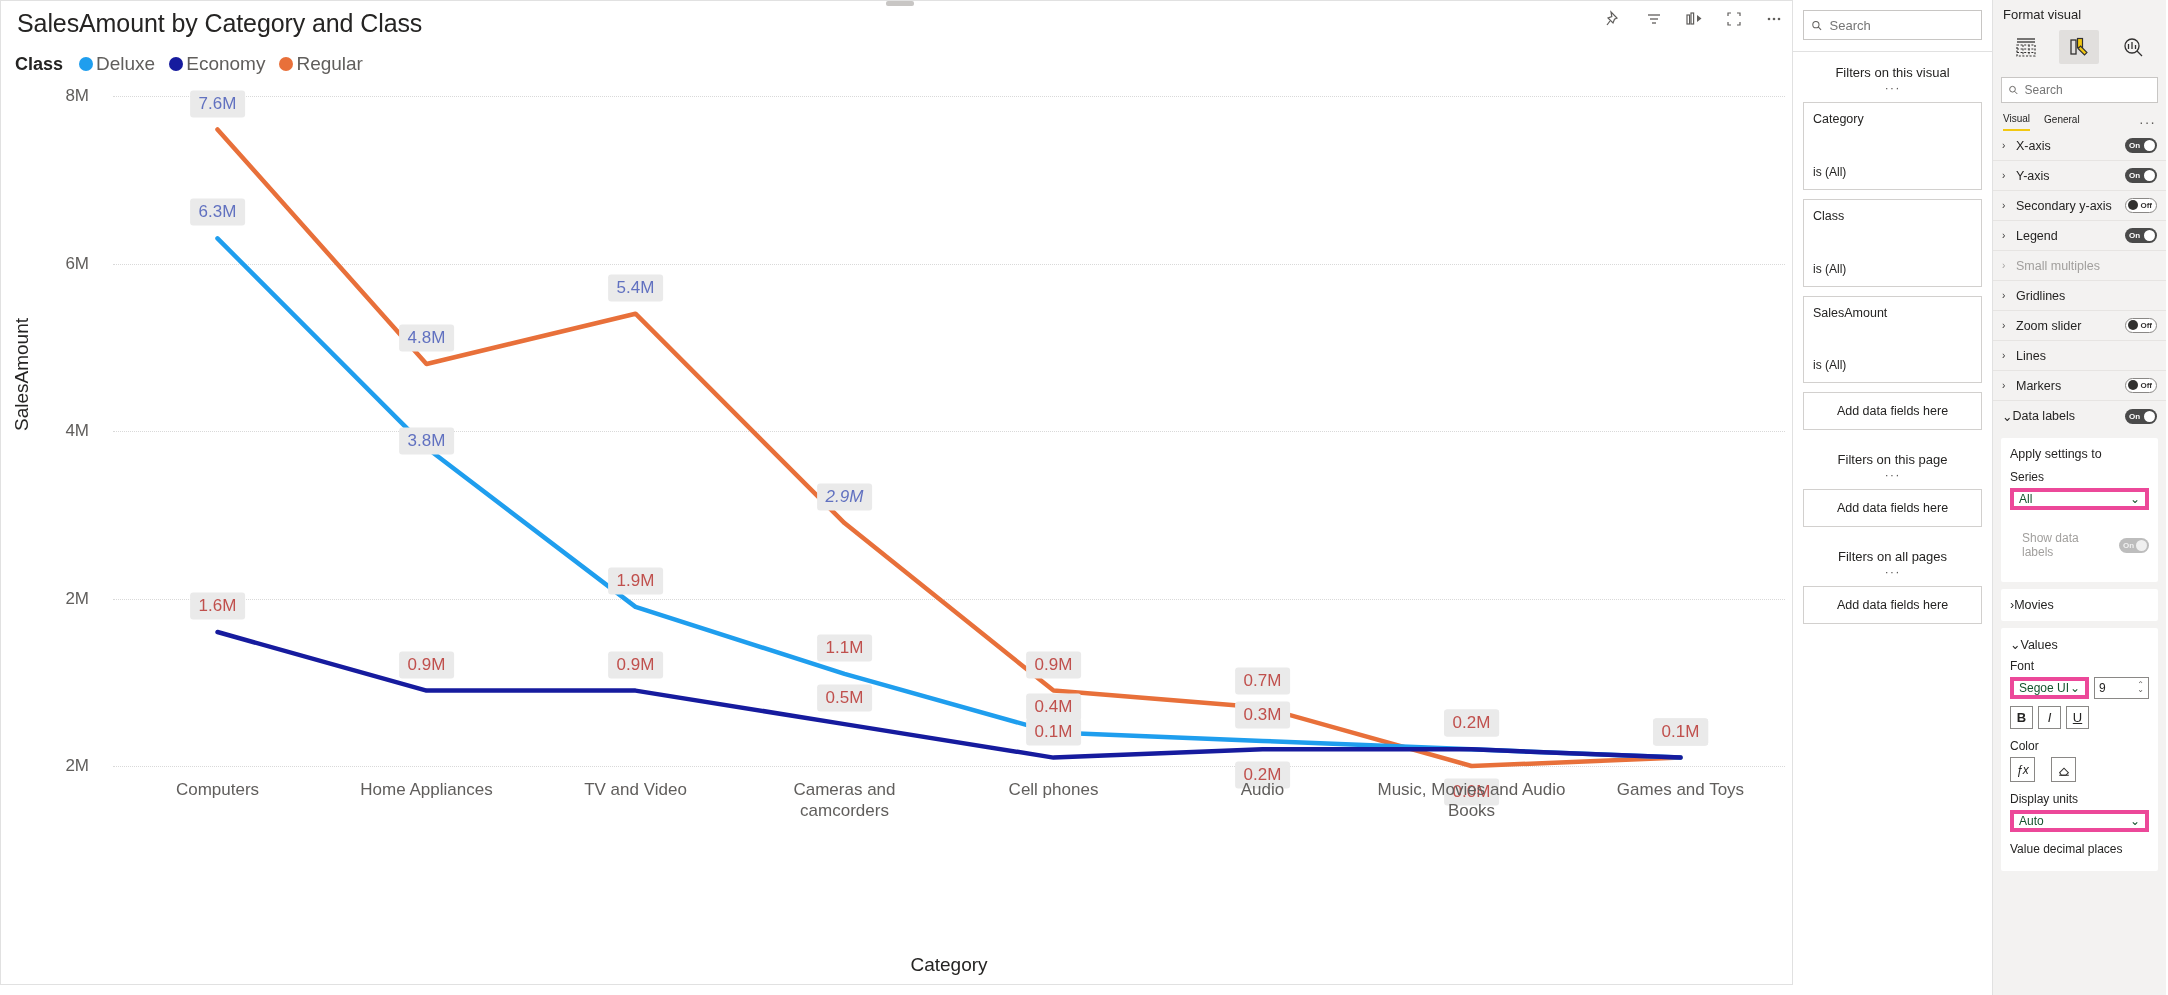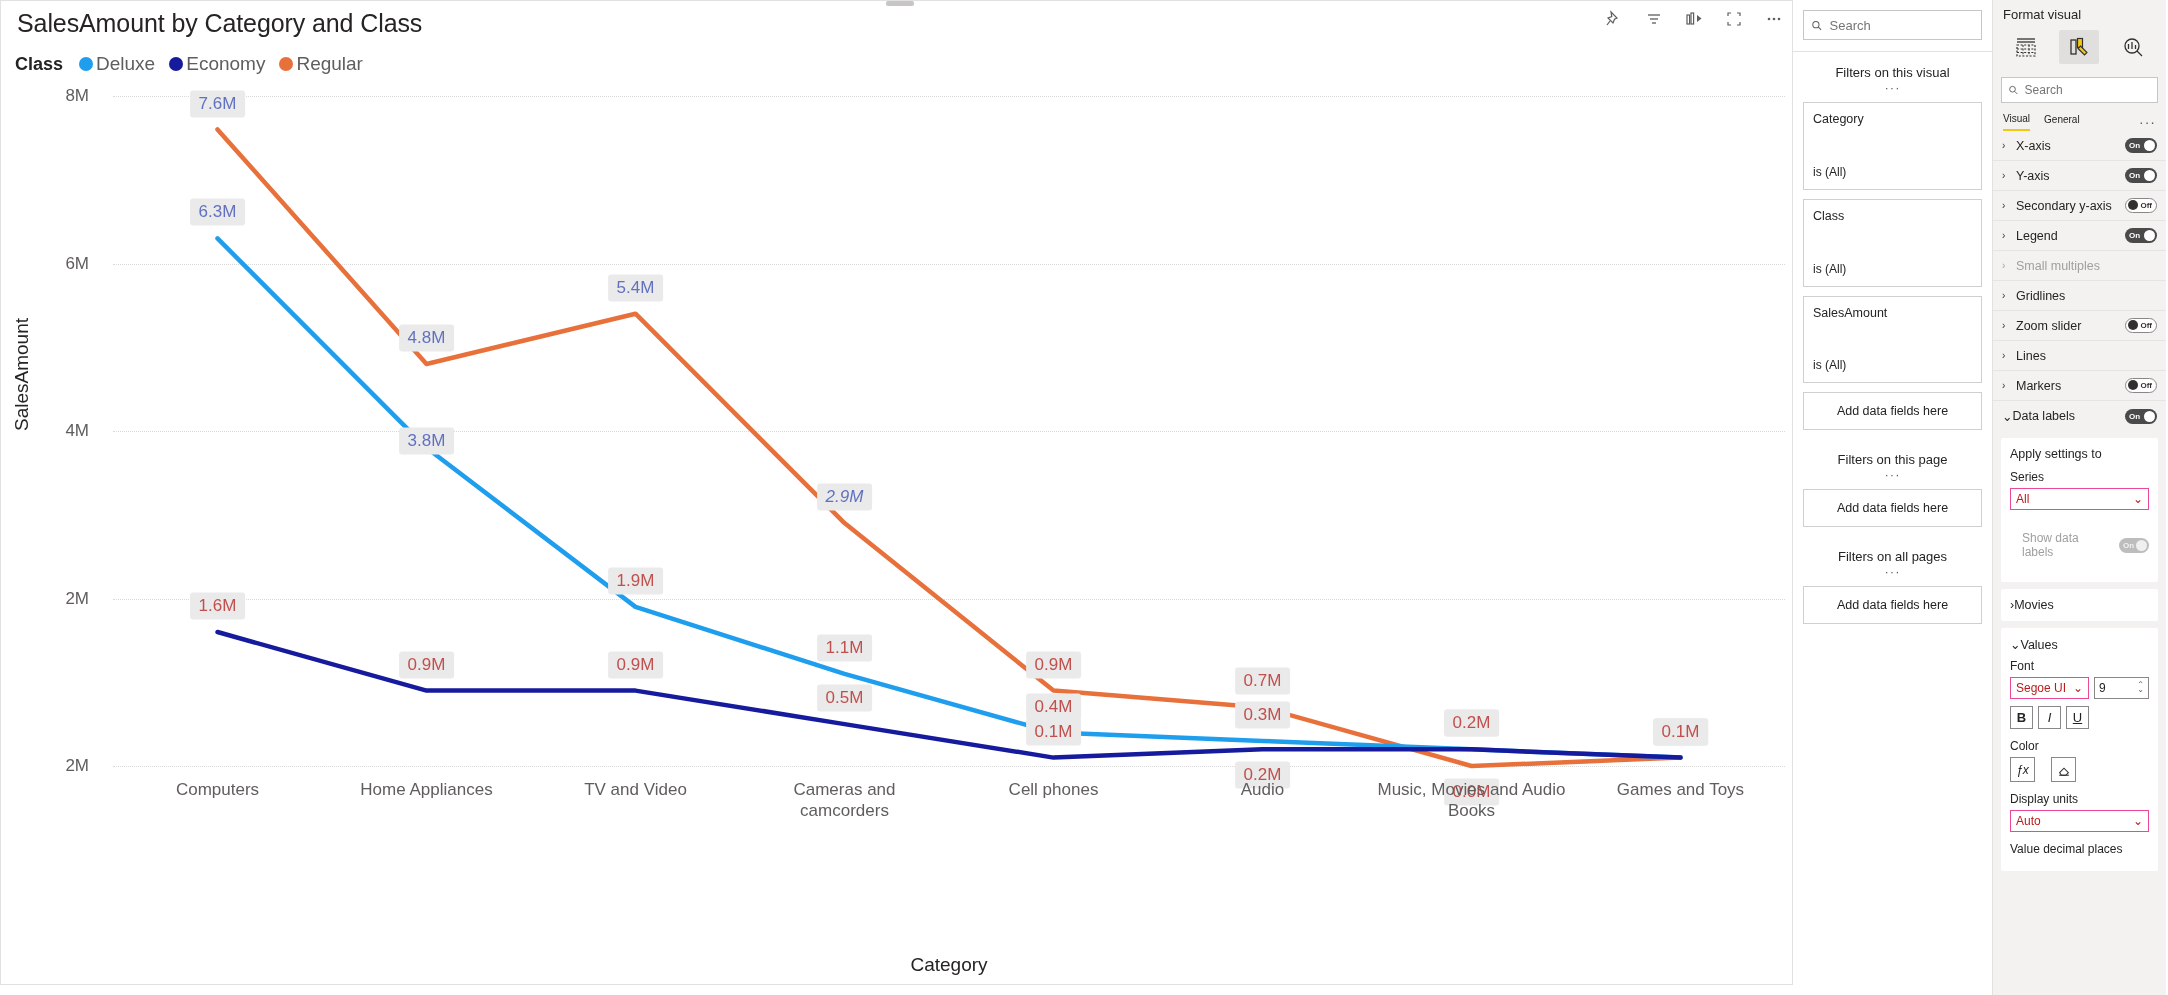--- a/index.html
+++ b/index.html
@@ -204,23 +204,23 @@
   .toggle.dim::after { background: #f0f0f0; }
 
   .fp-card {
     background: #ffffff; margin: 7px 8px; padding: 9px 9px 11px 9px;
     border-radius: 2px;
   }
   .fp-card-label { font-size: 12.5px; color: #252423; margin-bottom: 9px; }
   .fp-sub { font-size: 12px; color: #252423; margin-bottom: 4px; }
   .fp-sub.dim { color: #a19f9d; }
   .fp-select {
-    border: 1px solid #ec4899; height: 22px; background: #fff;
+    border: 4px solid #ec4899; height: 22px; background: #fff;
     display: flex; align-items: center; justify-content: space-between;
-    padding: 0 5px; font-size: 12px; color: #b91c1c; cursor: pointer;
+    padding: 0 5px; font-size: 12px; color: #14532d; cursor: pointer;
   }
   .fp-inline { display: flex; align-items: center; justify-content: space-between; margin-top: 9px; }
   .fp-font-row { display: flex; gap: 5px; margin-top: 2px; }
   .fp-font-row .fp-select { flex: 1; }
   .fp-num {
     width: 55px; border: 1px solid #8a8886; height: 22px; background: #fff;
     display: flex; align-items: center; justify-content: space-between;
     padding: 0 4px; font-size: 12px; color: #252423;
   }
   .spin { display: flex; flex-direction: column; line-height: 0.6; font-size: 8px; color: #605e5c; }

